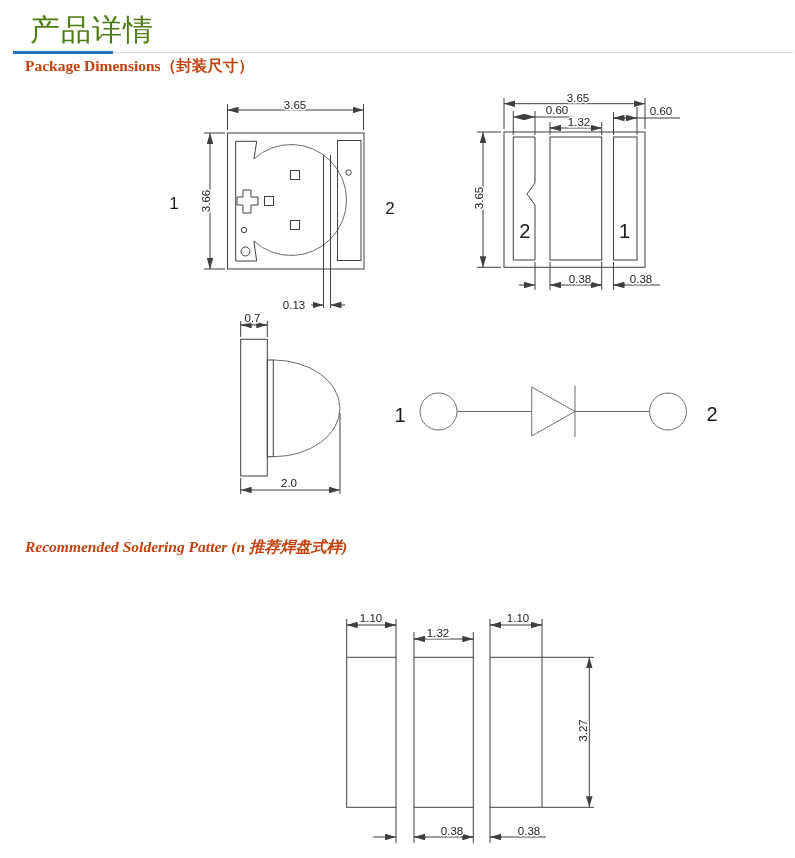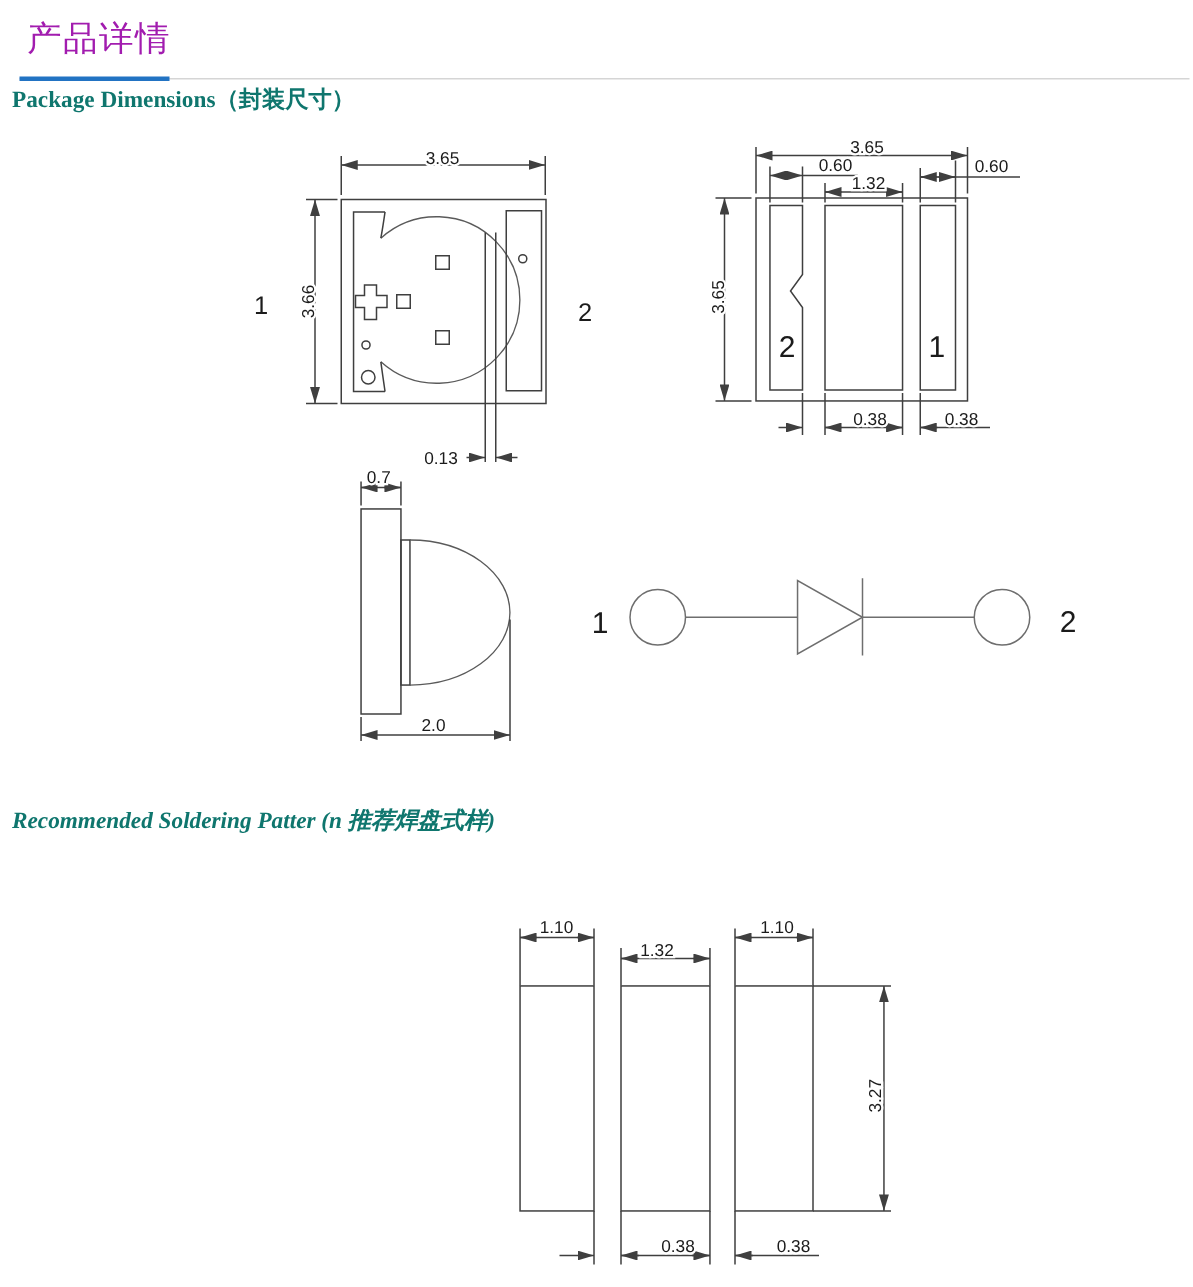--- a/index.html
+++ b/index.html
@@ -1,22 +1,22 @@
 <!DOCTYPE html>
 <html><head>
 <meta charset="utf-8">
 <style>
   html,body{margin:0;padding:0;background:#fff;}
   .page{position:relative;width:795px;height:858px;background:#ffffff;overflow:hidden;
         font-family:"Liberation Sans","DejaVu Sans",sans-serif;}
-  .page-title{position:absolute;left:18px;top:10px;font-size:23px;color:#a21caf;letter-spacing:1px;}
+  .page-title{position:absolute;left:30px;top:10px;font-size:30px;color:#4d7c0f;letter-spacing:1px;}
   .divider-gray{position:absolute;left:13px;top:52px;width:780px;height:0;border-top:1px solid #d5d5d5;}
   .divider-accent{position:absolute;left:13px;top:51px;width:100px;height:3px;background:#2273c3;}
-  .section-heading{position:absolute;left:8px;font-family:"Liberation Serif","DejaVu Serif",serif;
-        font-weight:bold;font-size:15.5px;color:#0f766e;}
+  .section-heading{position:absolute;left:25px;font-family:"Liberation Serif","DejaVu Serif",serif;
+        font-weight:bold;font-size:15.5px;color:#c2410c;}
   .sh1{top:56px;}
   .sh2{top:537px;font-style:italic;}
   svg.canvas{position:absolute;left:0;top:0;}
   .ln{fill:none;stroke:#3f3f3f;stroke-width:1;}
   .thin{fill:none;stroke:#5a5a5a;stroke-width:0.9;}
   .wire{fill:none;stroke:#6e6e6e;stroke-width:1;}
   text{fill:#1b1b1b;}
   .dim{font-size:11.5px;text-anchor:middle;paint-order:stroke;stroke:#fff;stroke-width:3px;}
   .pin{font-size:17px;text-anchor:middle;}
   .pin-lg{font-size:20px;text-anchor:middle;}

